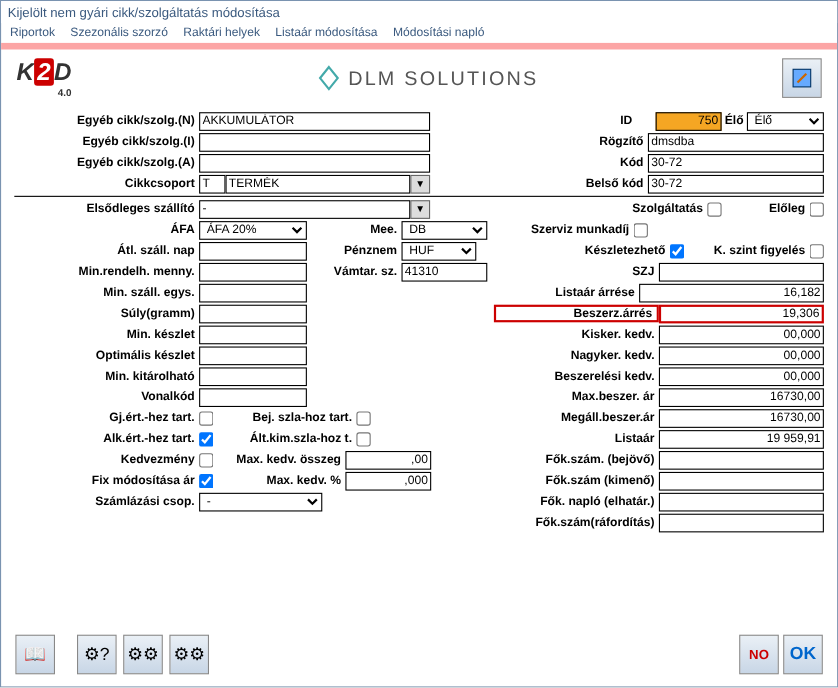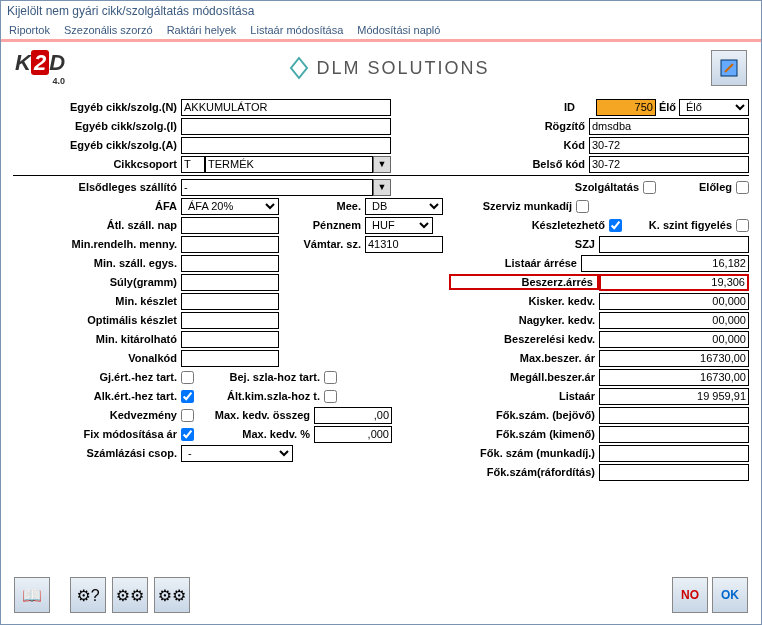--- a/index.html
+++ b/index.html
@@ -1,19 +1,19 @@
 <!DOCTYPE html>
 <html><head>
 <meta charset="utf-8">
 <style>
 * { box-sizing: border-box; margin: 0; padding: 0; }
 body { font-family: Tahoma, Arial, sans-serif; font-size: 11px; background: #d4d0c8; width: 762px; height: 625px; overflow: hidden; }
 .window { background: #fff; border: 1px solid #7a93b0; width: 762px; height: 625px; }
 .titlebar { background: #fff; color: #3b5a7f; padding: 3px 6px; font-size: 12px; }
-.menubar { display: flex; gap: 14px; padding: 3px 8px; color: #3b5a7f; border-bottom: 3px solid #fca5a5; }
+.menubar { display: flex; gap: 14px; padding: 3px 8px; color: #3b5a7f; border-bottom: 6px solid #fca5a5; }
 .menubar span { cursor: pointer; }
 .header { display: flex; align-items: center; padding: 8px 14px; justify-content: space-between; }
 .logo-k2d { font-weight: bold; font-size: 22px; font-style: italic; color: #333; }
 .logo-k2d .red { background: #c00; color: #fff; padding: 0 3px; border-radius: 3px; }
 .logo-k2d .small { font-size: 9px; font-style: normal; display: block; text-align: right; }
 .logo-dlm { font-size: 18px; letter-spacing: 2px; color: #555; display: flex; align-items: center; gap: 6px; }
 .logo-dlm svg { width: 24px; height: 24px; }
 .editbtn { width: 36px; height: 36px; background: linear-gradient(#eaf0f6,#c8d6e6); border: 1px solid #888; display: flex; align-items: center; justify-content: center; }
 .form-area { padding: 4px 12px; }
 .row { display: flex; align-items: center; margin-bottom: 1px; height: 18px; }
@@ -25,21 +25,21 @@
 input[type=text].orange { background: #f5a623; }
 input[type=checkbox] { width: 13px; height: 13px; }
 .sep { border-top: 1px solid #000; margin: 2px 0; }
 .dd-btn { width: 18px; height: 17px; background: #ddd; border: 1px solid #666; display: inline-flex; align-items: center; justify-content: center; font-size: 9px; }
 .highlight { border: 2px solid #c00 !important; }
 .num { text-align: right; }
 .toolbar { position: absolute; bottom: 12px; left: 14px; display: flex; gap: 6px; }
 .toolbar-right { position: absolute; bottom: 12px; right: 14px; display: flex; gap: 4px; }
 .tbtn { width: 36px; height: 36px; background: linear-gradient(#eaf0f6,#c8d6e6); border: 1px solid #888; display: flex; align-items: center; justify-content: center; font-size: 16px; }
 .no-btn { color: #c00; font-weight: bold; font-size: 12px; }
-.ok-btn { color: #06c; font-weight: bold; font-size: 12px; }
+.ok-btn { color: #06c; font-weight: bold; font-size: 16px; }
 .gap { width: 8px; }
 .mini-lbl { font-weight: bold; font-size: 11px; padding: 0 3px; }
 </style>
 </head>
 <body>
 
 <div class="window">
   <div class="titlebar">Kijelölt nem gyári cikk/szolgáltatás módosítása</div>
   <div class="menubar">
     <span>Riportok</span>
@@ -231,21 +231,21 @@
       <input type="text" class="num" style="width: 78px; padding-left: 32px;" value=",000">
       <div style="flex:1"></div>
       <div class="lbl lbl-r">Fők.szám (kimenő)</div>
       <input type="text" style="width: 150px;">
     </div>
 
     <div class="row">
       <div class="lbl lbl-l">Számlázási csop.</div>
       <select style="width:112px"><option>-</option></select>
       <div style="flex:1"></div>
-      <div class="lbl lbl-r">Fők. szám (munkadíj.)</div>
+      <div class="lbl lbl-r">Fők. napló (elhatár.)</div>
       <input type="text" style="width: 150px;">
     </div>
 
     <div class="row">
       <div style="flex:1"></div>
       <div class="lbl lbl-r">Fők.szám(ráfordítás)</div>
       <input type="text" style="width: 150px;">
     </div>
   </div>
 

